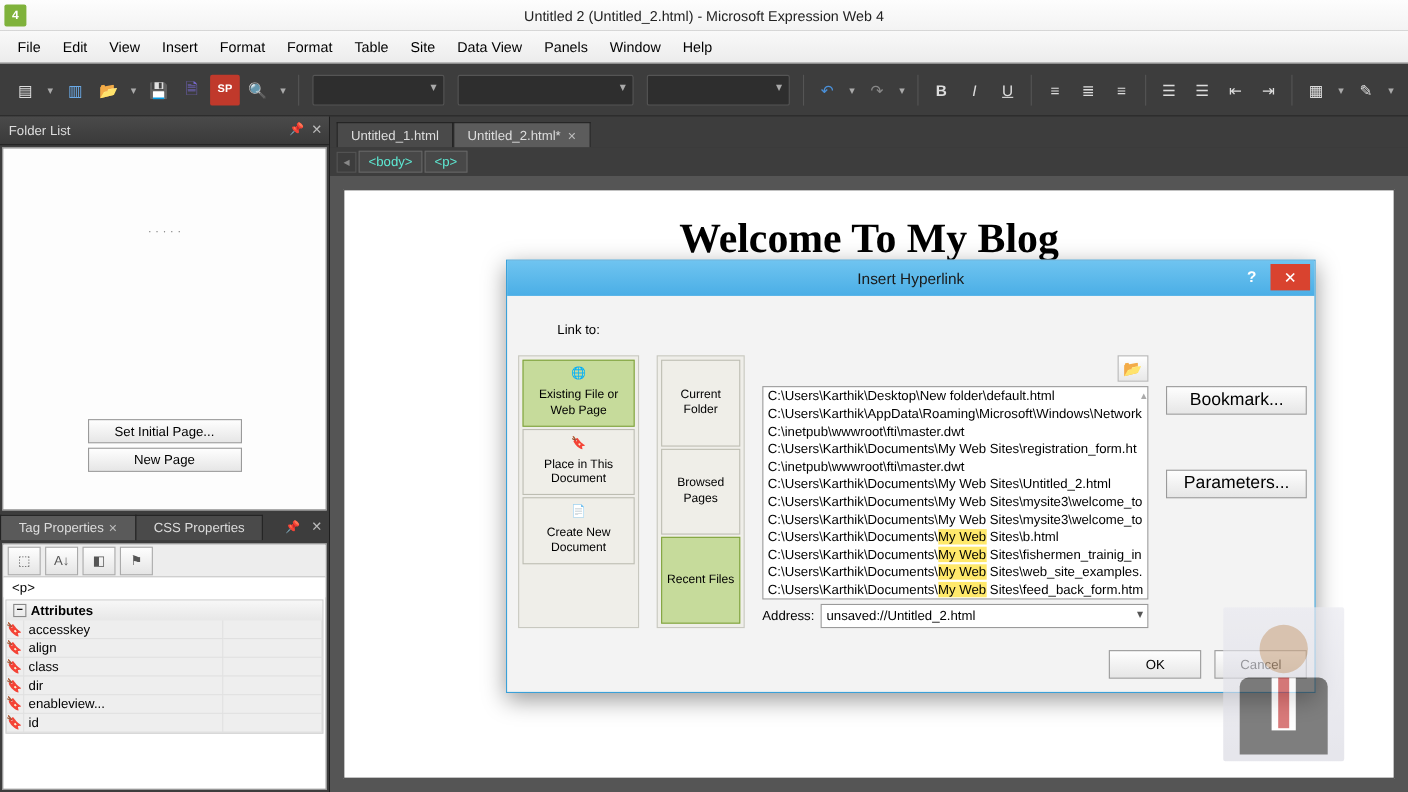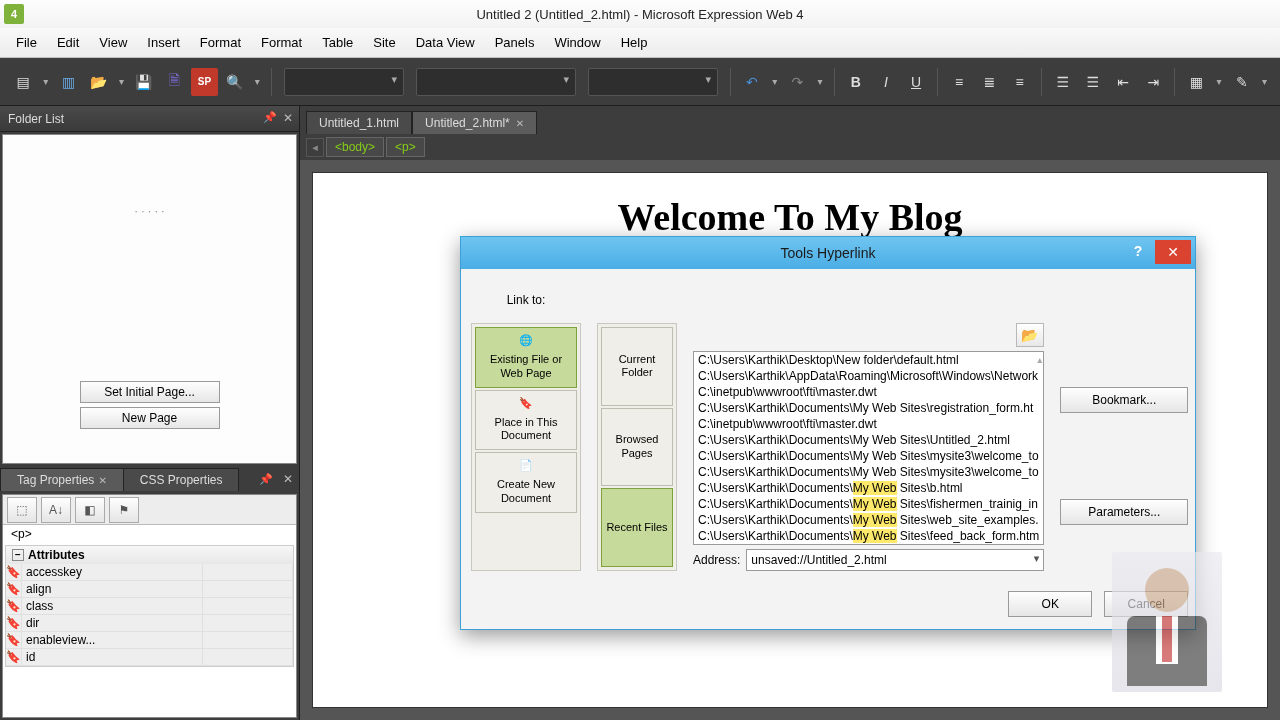--- a/index.html
+++ b/index.html
@@ -58,21 +58,21 @@
 .fl-btn{display:block;margin:4px auto;width:140px;padding:3px 0;font-size:12px;border:1px solid #9a9a9a;background:linear-gradient(#fefefe,#e6e6e6);text-align:center;}
 
 
 .rightcol{flex:1;display:flex;flex-direction:column;}
 .doc-tabs{height:28px;background:#3d3d3d;display:flex;align-items:flex-end;padding-left:6px;gap:0;}
 .doc-tab{padding:4px 12px;font-size:12px;color:#ddd;background:#4a4a4a;border:1px solid #222;border-bottom:none;cursor:pointer;}
 .doc-tab.active{background:#5c5c5c;}
 .doc-tab .xx{margin-left:6px;color:#bbb;font-size:10px;}
 
 .breadcrumb{height:26px;background:#3d3d3d;display:flex;align-items:center;padding:0 6px;gap:2px;}
-.bc-item{padding:2px 8px;font-size:12px;color:#84cc16;border:1px solid #666;background:#484848;}
+.bc-item{padding:2px 8px;font-size:12px;color:#5eead4;border:1px solid #666;background:#484848;}
 .bc-nav{width:18px;text-align:center;color:#888;border:1px solid #555;padding:2px 0;font-size:11px;}
 
 .canvas-wrap{flex:1;background:#555;padding:12px;overflow:hidden;position:relative;}
 .canvas{background:#fff;width:100%;height:100%;border:1px solid #333;padding:22px 0 0 0;}
 .canvas h1{font-family:"Times New Roman",serif;font-size:38px;font-weight:bold;text-align:center;}
 
 
 .dialog{position:absolute;left:460px;top:236px;width:736px;background:#f3f3f3;border:1px solid #3aa0d8;box-shadow:0 6px 20px rgba(0,0,0,0.4);}
 .dlg-title{height:32px;background:linear-gradient(#6fc4f0,#4aaee6);display:flex;align-items:center;justify-content:center;color:#1a1a1a;font-size:14px;position:relative;}
 .dlg-title .help{position:absolute;right:44px;top:6px;width:26px;height:20px;color:#fff;font-size:14px;font-weight:bold;text-align:center;}
@@ -97,21 +97,21 @@
 .folder-ic{width:28px;height:24px;border:1px solid #b8b8b8;background:linear-gradient(#fff,#e8e8e8);display:flex;align-items:center;justify-content:center;font-size:14px;}
 .filelist{flex:1;border:1px solid #9a9a9a;background:#fff;font-size:12px;overflow:hidden;position:relative;}
 .filelist .row{white-space:nowrap;padding:0 4px;line-height:16px;}
 .filelist .hl{background:#ffe96b;}
 .filelist .scroll-ind{position:absolute;right:1px;top:2px;color:#aaa;font-size:10px;}
 .addr-row{display:flex;align-items:center;gap:6px;font-size:12px;}
 .addr-row .combo{flex:1;height:22px;border:1px solid #9a9a9a;background:#fff;display:flex;align-items:center;padding:0 4px;position:relative;}
 .addr-row .combo::after{content:"▾";position:absolute;right:4px;top:2px;color:#555;font-size:11px;}
 
 .right-btns{grid-column:4;grid-row:2;display:flex;flex-direction:column;gap:50px;padding-top:28px;}
-.dlg-btn{height:26px;border:1px solid #9a9a9a;background:linear-gradient(#fefefe,#e6e6e6);font-size:12px;margin-top:36px;}
+.dlg-btn{height:26px;border:1px solid #9a9a9a;background:linear-gradient(#fefefe,#e6e6e6);font-size:16px;}
 
 .dlg-foot{grid-column:3 / span 2;grid-row:3;display:flex;justify-content:flex-end;gap:12px;padding-top:4px;}
 .dlg-foot button{width:84px;height:26px;border:1px solid #9a9a9a;background:linear-gradient(#fefefe,#e6e6e6);font-size:12px;}
 
 .presenter{position:absolute;right:58px;bottom:28px;width:110px;height:140px;background:linear-gradient(180deg,#e9e9f0 0%,#d9d9e2 100%);opacity:0.65;border-radius:2px;overflow:hidden;}
 .presenter .head{width:44px;height:44px;border-radius:50%;background:#caa98b;margin:16px auto 0 auto;}
 .presenter .body{width:80px;height:70px;background:#3a3a3a;margin:4px auto 0 auto;border-radius:8px 8px 0 0;position:relative;}
 .presenter .shirt{position:absolute;left:50%;top:0;transform:translateX(-50%);width:22px;height:48px;background:#fff;}
 .presenter .tie{position:absolute;left:50%;top:0;transform:translateX(-50%);width:10px;height:46px;background:#c53636;}
 </style>
@@ -258,21 +258,21 @@
     <div class="canvas-wrap">
       <div class="canvas">
         <h1>Welcome To My Blog</h1>
       </div>
     </div>
   </div>
 </div>
 
 <div class="dialog">
   <div class="dlg-title">
-    <span>Tools Hyperlink</span>
+    <span>Insert Hyperlink</span>
     <div class="help">?</div>
     <div class="close">✕</div>
   </div>
   <div class="dlg-body">
     <div class="linkto-label">Link to:</div>
 
     <div class="linkto-col">
       <div class="linkto-btn selected">
         <span class="ic">🌐</span>
         <span>Existing File or Web Page</span>

